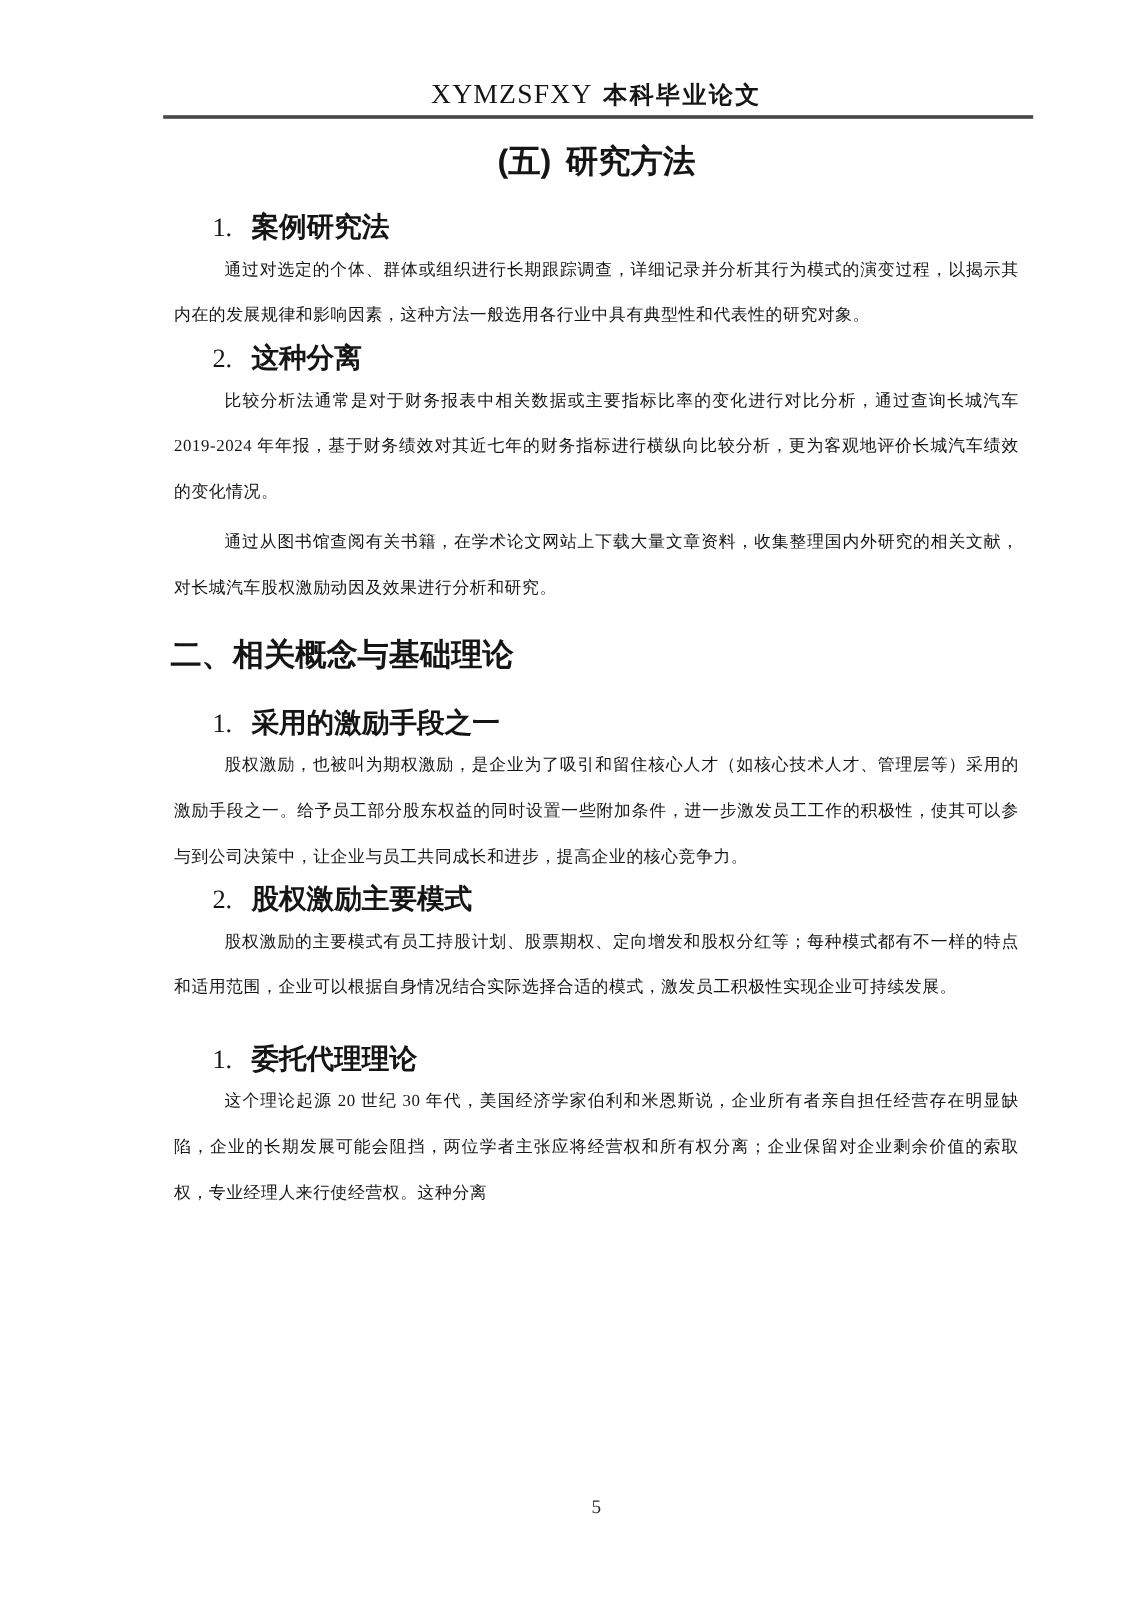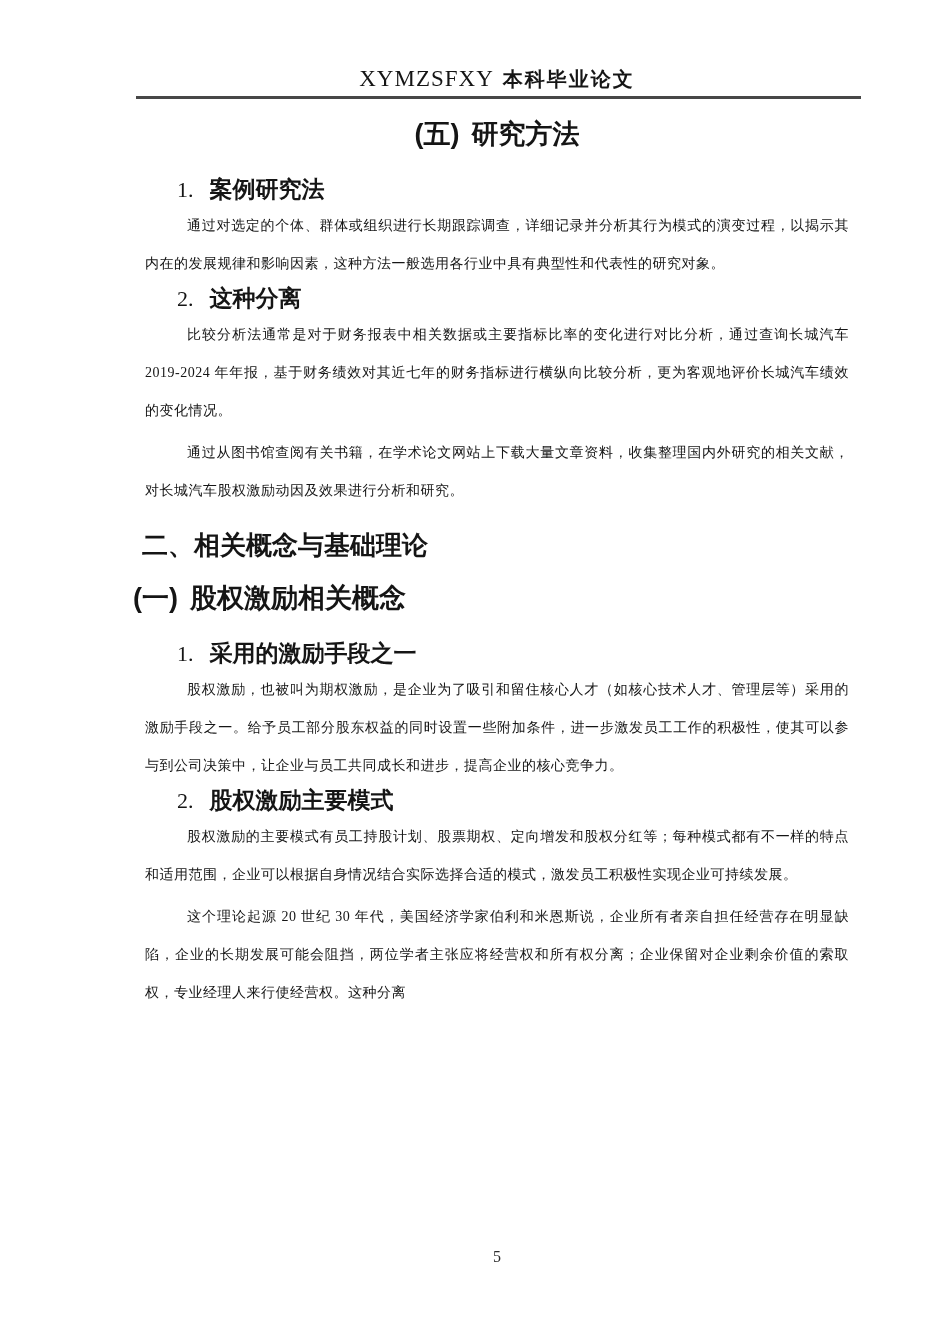--- a/index.html
+++ b/index.html
@@ -84,34 +84,34 @@
 
     <div class="h3 after-p">
       <span class="num">2.</span><span>这种分离</span>
     </div>
     <p class="body-text">比较分析法通常是对于财务报表中相关数据或主要指标比率的变化进行对比分析，通过查询长城汽车 2019-2024 年年报，基于财务绩效对其近七年的财务指标进行横纵向比较分析，更为客观地评价长城汽车绩效的变化情况。</p>
 
     <p class="body-text">通过从图书馆查阅有关书籍，在学术论文网站上下载大量文章资料，收集整理国内外研究的相关文献，对长城汽车股权激励动因及效果进行分析和研究。</p>
 
     <div class="h1">二、相关概念与基础理论</div>
 
-    <div class="h2">
-      <span class="num">(一)</span><span>股权激励相关概念</span>
-    </div>
 
     <div class="h3">
       <span class="num">1.</span><span>采用的激励手段之一</span>
     </div>
     <p class="body-text">股权激励，也被叫为期权激励，是企业为了吸引和留住核心人才（如核心技术人才、管理层等）采用的激励手段之一。给予员工部分股东权益的同时设置一些附加条件，进一步激发员工工作的积极性，使其可以参与到公司决策中，让企业与员工共同成长和进步，提高企业的核心竞争力。</p>
 
     <div class="h3 after-p">
       <span class="num">2.</span><span>股权激励主要模式</span>
     </div>
     <p class="body-text">股权激励的主要模式有员工持股计划、股票期权、定向增发和股权分红等；每种模式都有不一样的特点和适用范围，企业可以根据自身情况结合实际选择合适的模式，激发员工积极性实现企业可持续发展。</p>
 
 
+    <div class="h3">
+      <span class="num">1.</span><span>委托代理理论</span>
+    </div>
     <p class="body-text">这个理论起源 20 世纪 30 年代，美国经济学家伯利和米恩斯说，企业所有者亲自担任经营存在明显缺陷，企业的长期发展可能会阻挡，两位学者主张应将经营权和所有权分离；企业保留对企业剩余价值的索取权，专业经理人来行使经营权。这种分离</p>
 
   </div>
 
   <div class="footer">5</div>
 
 </div>
 
 </body></html>

